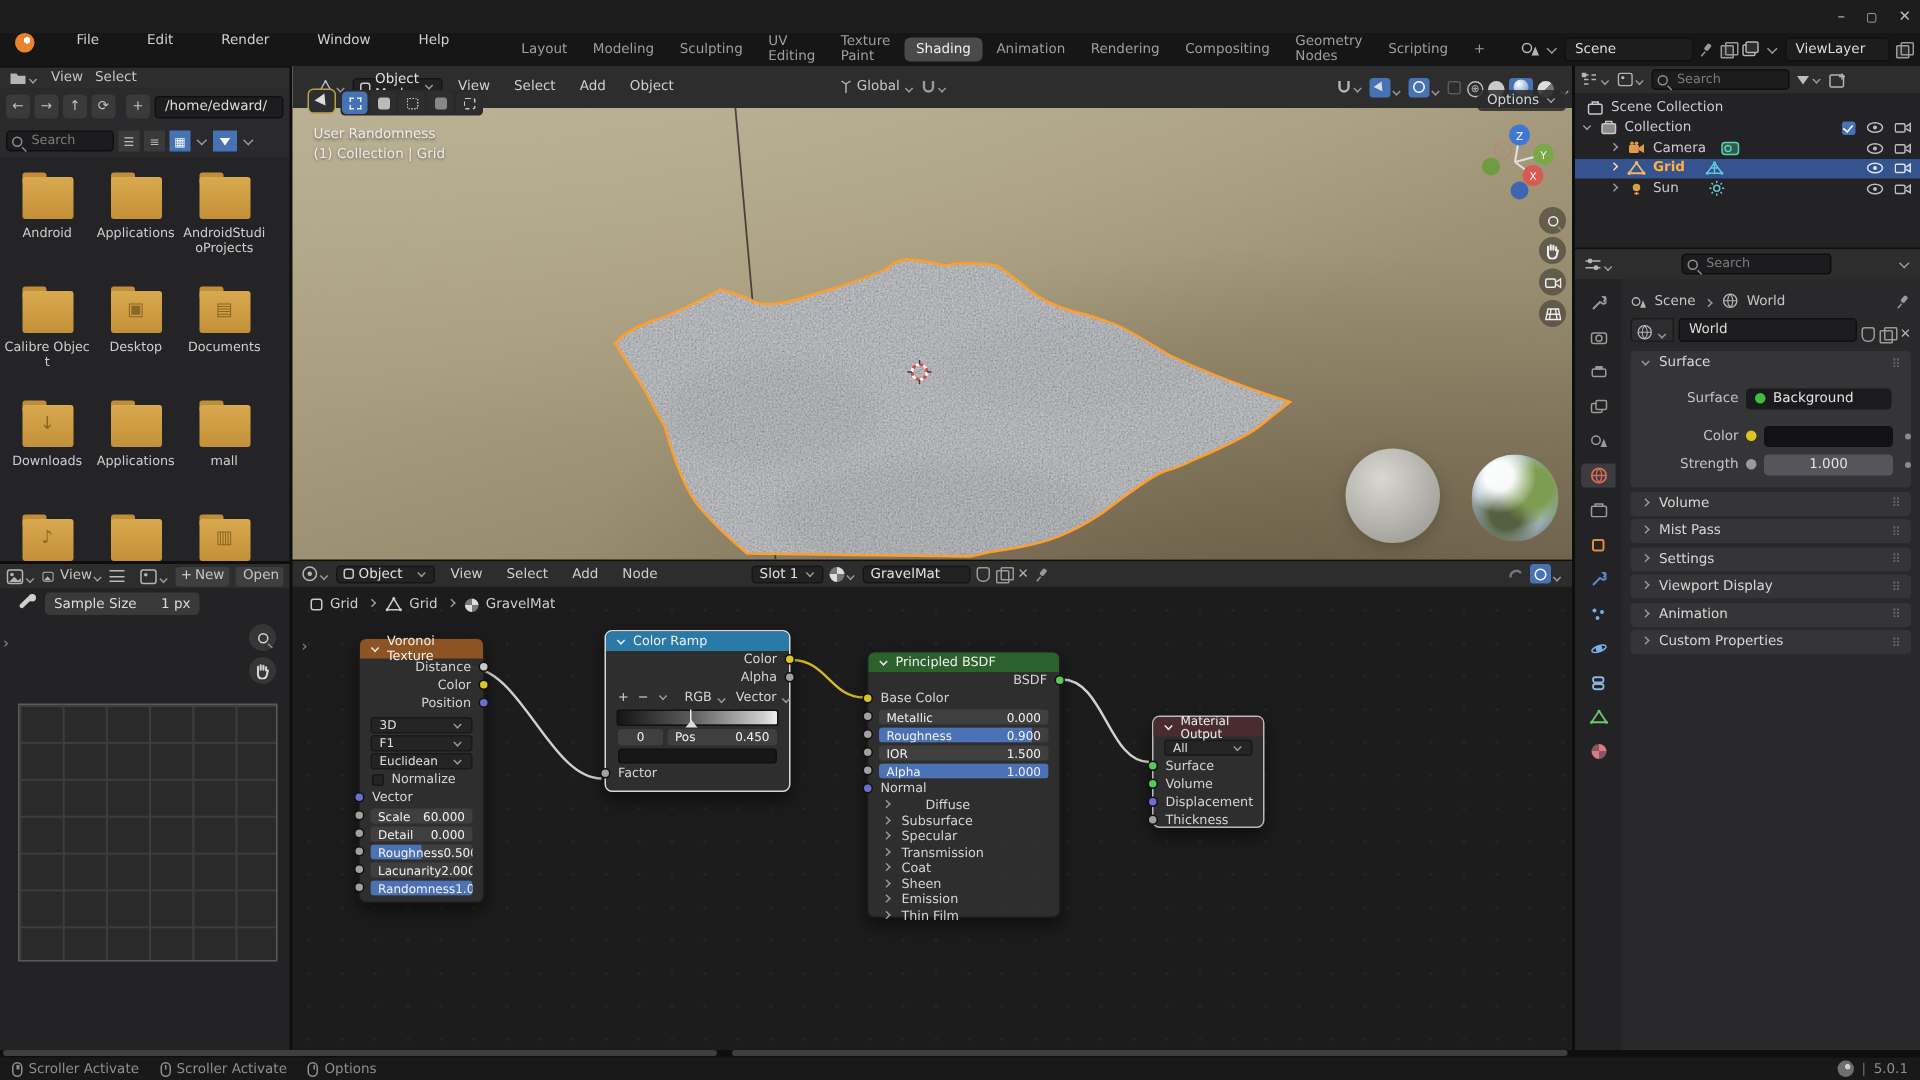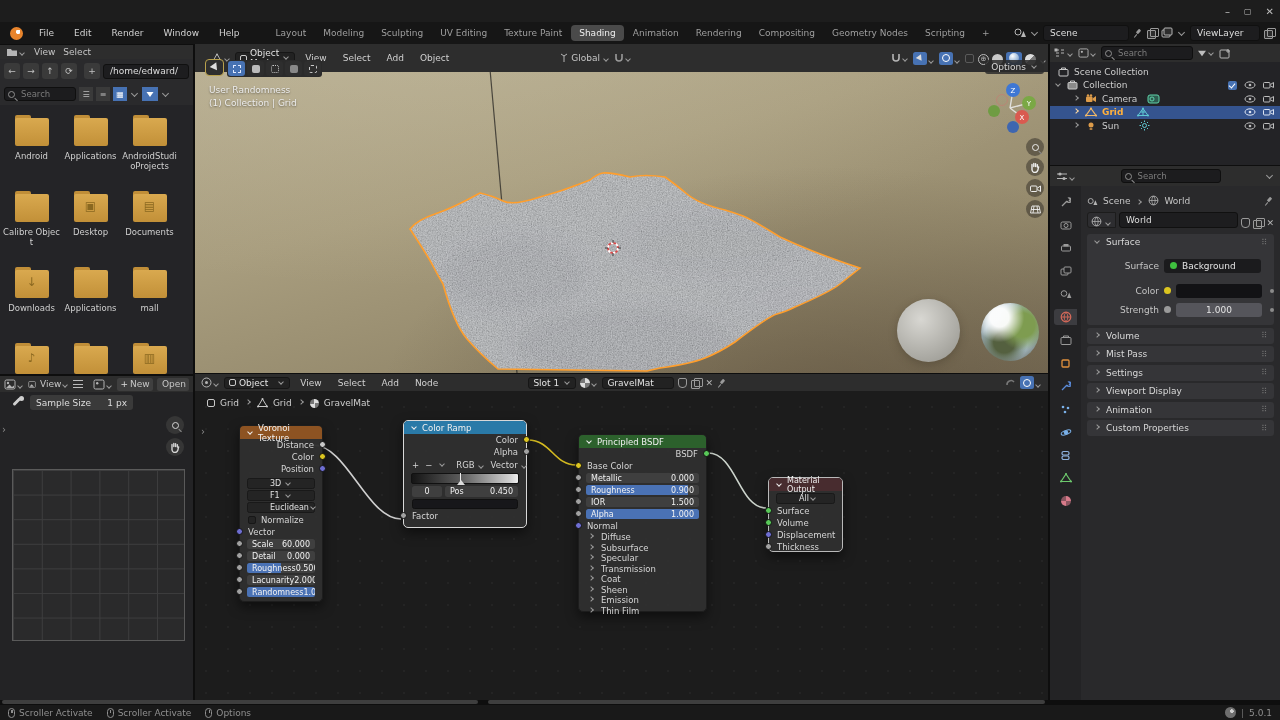--- a/index.html
+++ b/index.html
@@ -7,21 +7,21 @@
 body{position:relative;background:#0e0e0e;font-family:"DejaVu Sans",sans-serif;font-size:9px;color:#c6c6c6}
 .abs{position:absolute}
 .row{display:flex;align-items:flex-end}
 .chev{width:5px;height:5px;border-right:1.2px solid #9a9a9a;border-bottom:1.2px solid #9a9a9a;transform:rotate(45deg);flex:none;margin:0 2px 2px 2px}
 .chev.r{transform:rotate(-45deg)}
 .chev.sm{width:4px;height:4px}
 
 #titlebar{left:0;top:0;width:1280px;height:22px;background:#1d1d1d;display:flex;align-items:center;justify-content:center}
 #titlebar .t{font-size:10.5px;color:#cfcfcf;font-weight:bold}
 #winctl{position:absolute;right:6px;top:0;height:22px;display:flex;gap:14px;align-items:center;color:#bdbdbd;font-size:10px}
-#topbar{left:0;top:22px;width:1280px;height:22px;background:#161616;display:flex;align-items:center;gap:4px;padding:0 6px}
+#topbar{left:0;top:22px;width:1280px;height:22px;background:#161616;display:flex;gap:16px;padding:0 6px}
 #topbar .menu{padding:0 8px;color:#d2d2d2}
 .blogo{width:13px;height:13px;border-radius:50%;background:radial-gradient(circle at 62% 38%,#fff 0 18%,#e8842c 20% 100%);margin:0 4px;flex:none}
 #tabs{display:flex;align-items:center;margin-left:16px;gap:1px}
 #tabs .tab{padding:3px 8px;border-radius:4px;color:#9f9f9f}
 #tabs .tab.on{background:#4a4a4a;color:#efefef}
 #scenewidgets{margin-left:auto;display:flex;align-items:center;gap:4px}
 .dfield{background:#1d1d1f;border:1px solid #101010;border-radius:3px;height:16px;display:flex;align-items:center;padding:0 6px;color:#dedede}
 .miniico{width:12px;height:12px;flex:none;display:inline-block}
 .ibtn{height:13px;display:flex;align-items:center;gap:2px;padding:0 3px;border-radius:2.5px}
 .ibtn.blue{background:#4772b3}
@@ -86,21 +86,21 @@
 
 #shader{left:195px;top:374px;width:853px;height:326px;background:#1c1c1c;overflow:hidden;background-image:radial-gradient(#242424 1px,transparent 1px);background-size:22px 22px}
 #sh-head{position:absolute;left:0;top:0;right:0;height:17px;background:#2d2d2d;display:flex;align-items:center;gap:4px;padding:0 6px;z-index:6}
 #sh-crumb{position:absolute;left:12px;top:24px;display:flex;align-items:center;gap:5px;color:#cdcdcd;z-index:6}
 .node{position:absolute;background:rgba(48,48,48,.97);border:1px solid #1d1d1d;border-radius:5px;box-shadow:0 5px 12px rgba(0,0,0,.5);z-index:3;font-size:8.5px}
 .nhead{height:13px;display:flex;align-items:center;gap:4px;padding:0 6px;border-radius:4px 4px 0 0;color:#f0f0f0}
 .nr{position:relative;display:flex;align-items:center;padding:0 8px;height:12px;color:#d5d5d5}
 .nr.out{justify-content:flex-end}
 .sk{position:absolute;width:7px;height:7px;border-radius:50%;background:var(--c,#a1a1a1);border:1px solid #101010;top:50%;margin-top:-4.5px;z-index:2}
 .sk.l{left:-4px}.sk.r{right:-4px}
-.ndd{margin:1px 7px;height:11px;background:#242424;border:1px solid #191919;border-radius:2.5px;display:flex;align-items:center;justify-content:space-between;padding:0 22px;font-size:8px;color:#e0e0e0}
+.ndd{margin:1px 7px;height:11px;background:#242424;border:1px solid #191919;border-radius:2.5px;display:flex;align-items:center;justify-content:space-between;padding:0 5px;font-size:8px;color:#e0e0e0}
 .srow{padding:0 7px;height:12px}
 .nsl{position:relative;flex:1;height:10.5px;background:#3f3f3f;border-radius:2.5px;overflow:hidden;display:flex;align-items:center;justify-content:space-between;padding:0 5px;font-size:8px;color:#f2f2f2}
 .nsl .fl{position:absolute;left:0;top:0;bottom:0;background:#4a72b5}
 .nsl span{position:relative;z-index:1}
 .chk{width:8px;height:8px;background:#242424;border:1px solid #171717;border-radius:2px;margin-right:5px;flex:none}
 .ramp{margin:1px 7px;height:11px;border-radius:2px;background:linear-gradient(90deg,#151515 0%,#5a5a5a 45%,#cfcfcf 92%,#efefef 100%);position:relative;border:1px solid #111}
 .rmark{position:absolute;top:-1px;bottom:-1px;width:0;border-left:1px solid #eee}
 .rmark:after{content:"";position:absolute;left:-3.5px;bottom:-1px;border-left:4px solid transparent;border-right:4px solid transparent;border-bottom:5px solid #ddd}
 
 #outliner{left:1050px;top:44px;width:230px;height:121px;background:#232326;overflow:hidden}
@@ -519,21 +519,21 @@
       </span>
     <span class="wfield">
         <span class="sq" style="width:7px;height:7px"></span>
         <span>Object</span>
         <span class="chev sm" style="margin-left:8px"></span>
       </span>
     <span class="vmenu">View</span>
     <span class="vmenu">Select</span>
     <span class="vmenu">Add</span>
     <span class="vmenu">Node</span>
-    <span class="wfield" style="margin-left:80px;width:48px;justify-content:space-between">
+    <span class="wfield" style="margin-left:53px;width:48px;justify-content:space-between">
         <span>Slot 1</span>
         <span class="chev sm"></span>
       </span>
     <span class="row">
         <span style="width:10px;height:10px;border-radius:50%;background:conic-gradient(#ddd 0 25%,#777 25% 50%,#ddd 50% 75%,#777 75%)"></span>
         <span class="chev sm"></span>
       </span>
     <span class="wfield" style="width:72px">
         <span>GravelMat</span>
       </span>
@@ -744,21 +744,21 @@
         <span class="nsl">
           <i class="fl" style="width: 100%;"></i>
           <span>Alpha</span>
           <span>1.000</span>
         </span>
       </div>
     <div class="nr">
         <span class="sk l" style="--c:#6e6ed2"></span>
         <span>Normal</span>
       </div>
-    <div class="nr" style="height:10.5px;gap:6px">
+    <div class="nr" style="height:10.5px;gap:22px">
         <span class="chev r sm"></span>
         <span>Diffuse</span>
       </div>
     <div class="nr" style="height:10.5px;gap:6px">
         <span class="chev r sm"></span>
         <span>Subsurface</span>
       </div>
     <div class="nr" style="height:10.5px;gap:6px">
         <span class="chev r sm"></span>
         <span>Specular</span>

